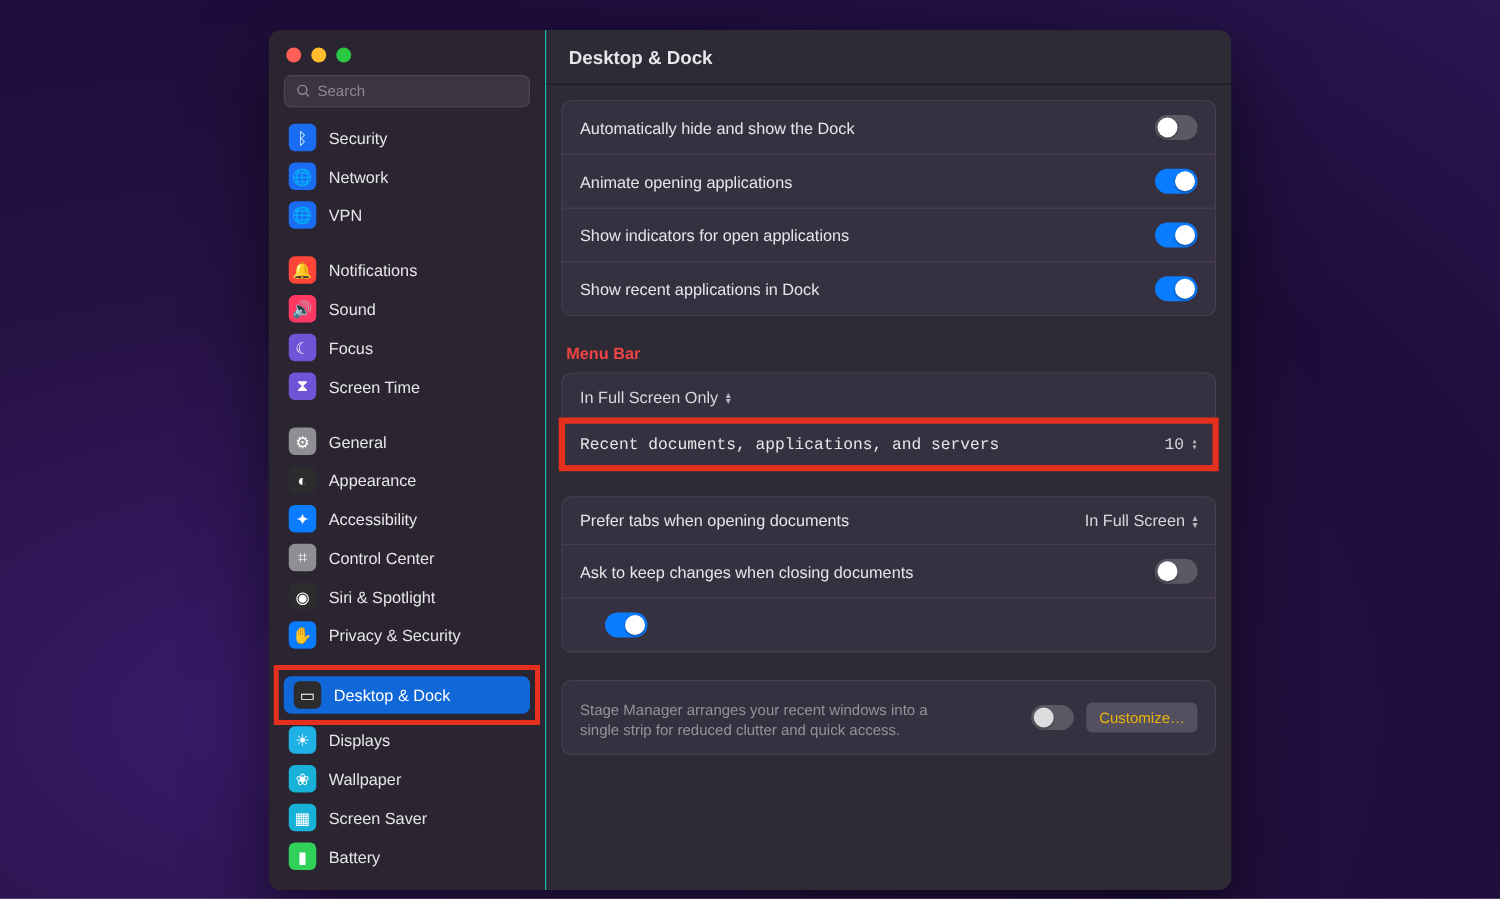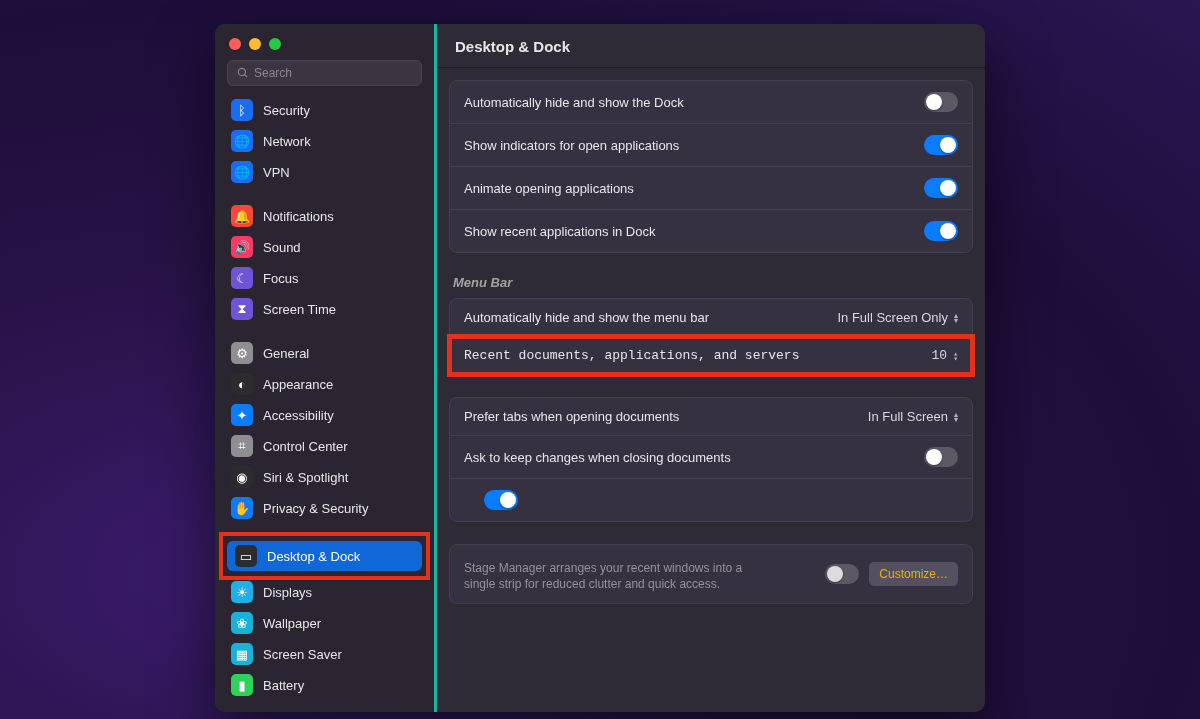--- a/index.html
+++ b/index.html
@@ -14,21 +14,21 @@
   .window {
     width: 770px; margin-top: 24px;
     background: #2e2a36;
     border-radius: 10px;
     box-shadow: 0 25px 60px rgba(0,0,0,.55);
     display: flex; overflow: hidden; height: 688px;
   }
   
   .sidebar {
     width: 222px; background: #2a2531;
-    border-right: 3px solid #14b8a6;
+    border-right: 1px solid #14b8a6;
     display: flex; flex-direction: column;
   }
   .titlebar { display: flex; gap: 8px; padding: 14px 14px 10px; }
   .tl-dot { width: 12px; height: 12px; border-radius: 50%; }
   .dot-close { background:#ff5f57; } .dot-min { background:#febc2e; } .dot-max { background:#28c840; }
   .search-wrap { padding: 0 12px 8px; position: relative; }
   .search-wrap svg { position: absolute; left: 22px; top: 7px; width: 12px; height: 12px; fill: #8b8894; }
   .search {
     width: 100%; height: 26px; border-radius: 6px;
     background: #3a3540; border: 1px solid #4a4552;
@@ -69,21 +69,21 @@
     display:flex; align-items:center; justify-content:space-between;
     padding: 11px 14px;
     border-bottom: 1px solid #453f51;
     gap: 48px;
   }
   .row:last-child { border-bottom: none; }
   .row-label { color:#e6e6e8; }
   .row-desc { color:#959299; font-size: 12px; margin-top: 4px; max-width: 400px; line-height: 1.35; }
   .row-left { display:flex; flex-direction:column; }
   .row-right { display:flex; align-items:center; gap:10px;margin-left:20px; }
-  .section-title { font-weight: 600; padding: 0 4px 8px; color:#a3a3a3;font-style:italic; }
+  .section-title { font-weight: 600; padding: 0 4px 8px; color:#ef4444; }
   
   .toggle {
     width: 34px; height: 20px; border-radius: 20px; position: relative;
     background:#5c5965;
   }
   .toggle.on { background:#0a7cff; }
   .knob {
     width:16px; height:16px; border-radius:50%; background:#fff;
     position:absolute; top:2px; left:2px; box-shadow:0 1px 2px rgba(0,0,0,.4);
   }
@@ -205,43 +205,42 @@
     <div class="scroll">
 
       <div class="group" id="dock-group">
           <div class="row">
       <span class="row-label">Automatically hide and show the Dock</span>
       <div class="toggle ">
               <div class="knob"></div>
             </div>
     </div>
           <div class="row">
+      <span class="row-label">Animate opening applications</span>
+      <div class="toggle on">
+              <div class="knob"></div>
+            </div>
+    </div>
+          <div class="row">
       <span class="row-label">Show indicators for open applications</span>
       <div class="toggle on">
               <div class="knob"></div>
             </div>
     </div>
           <div class="row">
-      <span class="row-label">Animate opening applications</span>
-      <div class="toggle on">
-              <div class="knob"></div>
-            </div>
-    </div>
-          <div class="row">
       <span class="row-label">Show recent applications in Dock</span>
       <div class="toggle on">
               <div class="knob"></div>
             </div>
     </div>
         </div>
 
       <div class="section-title">Menu Bar</div>
       <div class="group" id="menubar-group">
           <div class="row ">
-      <span class="row-label">Automatically hide and show the menu bar</span>
       <div class="select">
         <span>In Full Screen Only</span>
               <span class="chevrons">▴<br>▾</span>
       </div>
     </div>
           <div class="row row-highlight">
       <span class="row-label">Recent documents, applications, and servers</span>
       <div class="select">
         <span>10</span>
               <span class="chevrons">▴<br>▾</span>

